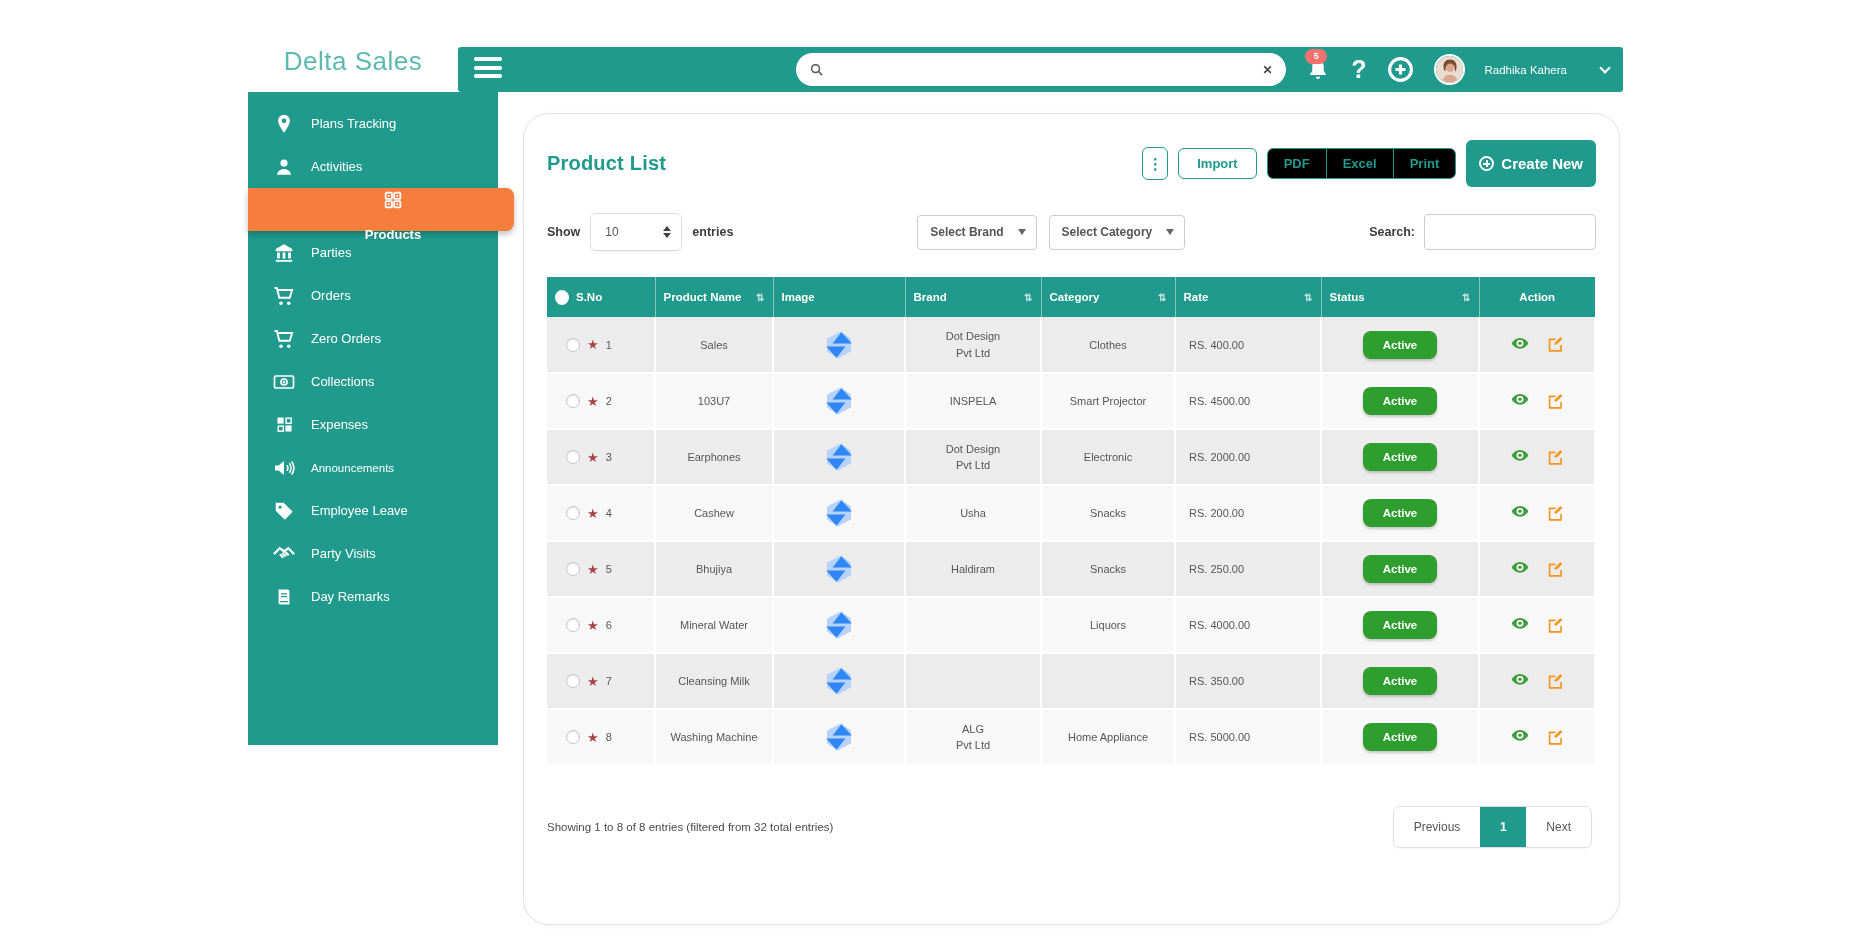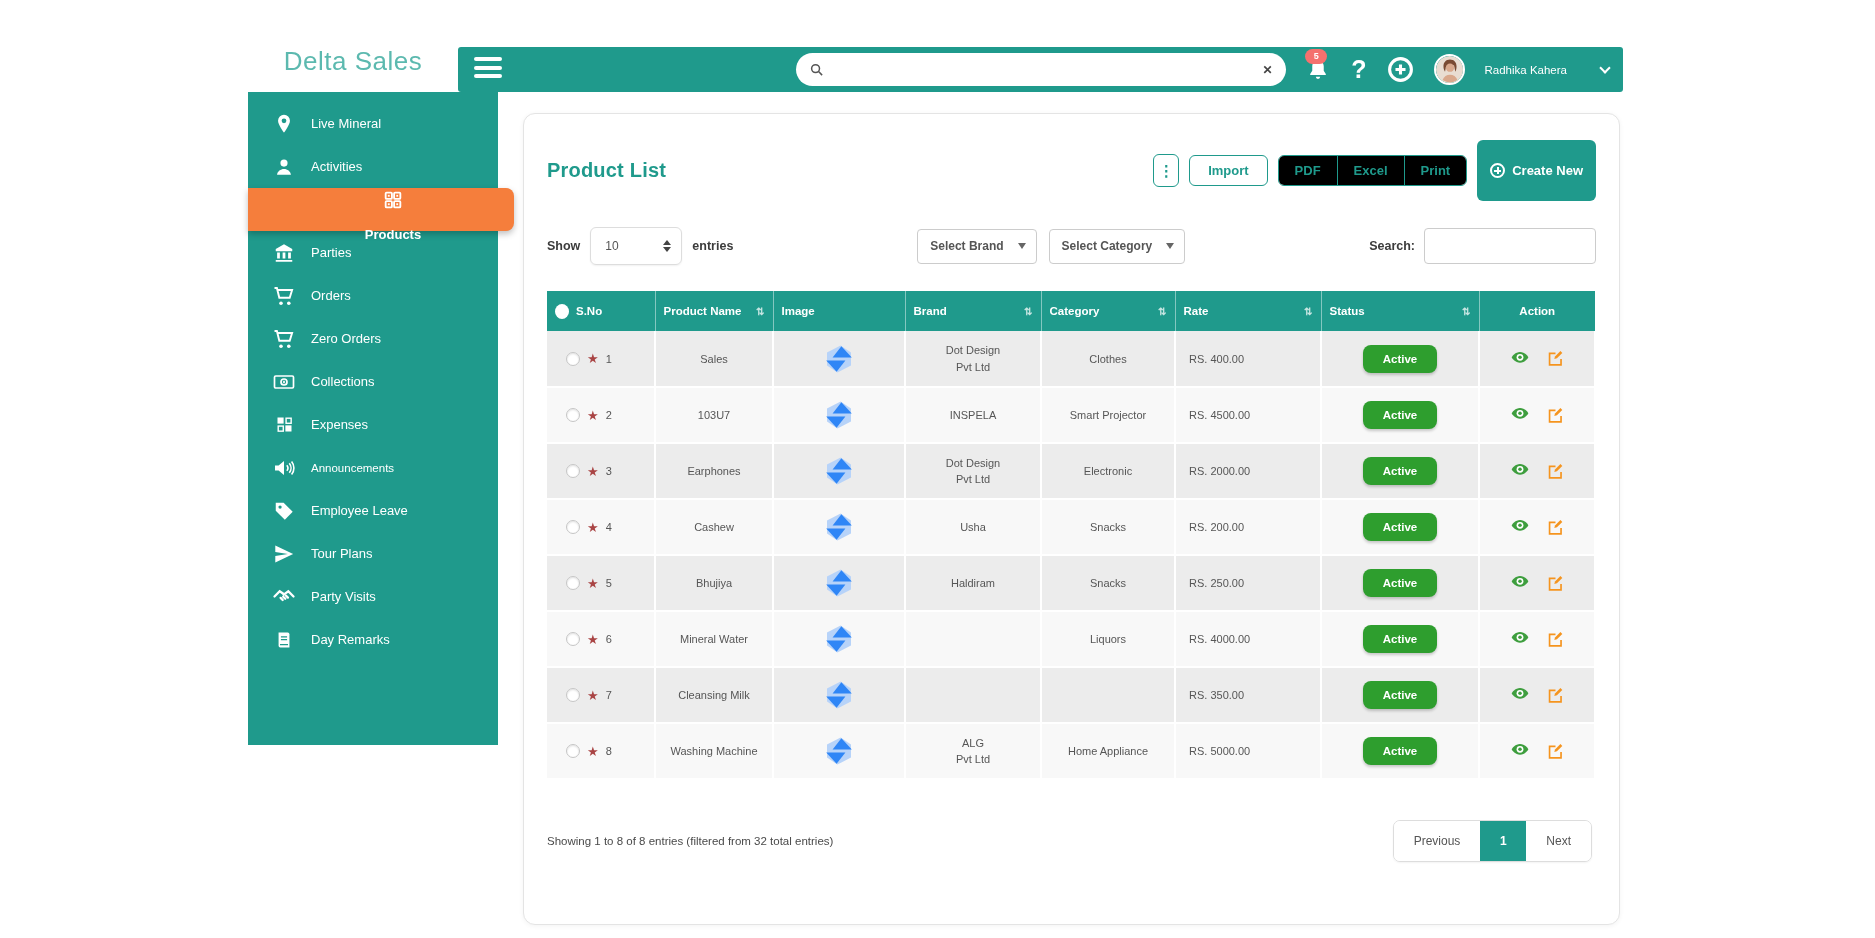--- a/index.html
+++ b/index.html
@@ -27,31 +27,31 @@
   .pill-close { color:#444; font-size:12px; font-weight:bold; cursor:pointer; }
   .top-icons { position:absolute; right:14px; top:0; height:45px; display:flex; align-items:center; gap:20px; }
   .bell-wrap { position:relative; width:26px; height:28px; cursor:pointer; }
   .badge { position:absolute; top:-7px; left:0px; min-width:22px; height:15px; background:#F4716E; border-radius:8px; color:#fff; font-size:9px; font-weight:bold; display:flex; align-items:center; justify-content:center; }
   .help-glyph { color:#fff; font-size:25px; font-weight:bold; cursor:pointer; }
   .avatar { width:31px; height:31px; border-radius:50%; overflow:hidden; border:2px solid #fff; cursor:pointer; }
   .user-name { color:#fff; font-size:11.5px; }
   .chev { width:8px; height:8px; border-right:2px solid #fff; border-bottom:2px solid #fff; transform:rotate(45deg); margin-left:14px; margin-top:-4px; cursor:pointer; }
 
   
-  .card { margin-top:21px; margin-left:25px; width:1097px; height:812px; background:#fff; border:1px solid #E4E4E4; border-radius:12px; box-shadow:0 1px 5px rgba(0,0,0,.05); padding:26px 23px 0 23px; }
+  .card { margin-top:21px; margin-left:25px; width:1097px; height:812px; background:#fff; border:1px solid #E4E4E4; border-radius:26px; box-shadow:0 1px 5px rgba(0,0,0,.05); padding:26px 23px 0 23px; }
 
   .toolbar { display:flex; align-items:center; }
   .page-title { color:#1F9A8C; font-size:20px; font-weight:bold; letter-spacing:.2px; }
   .tool-btns { margin-left:auto; display:flex; align-items:center; gap:10px; }
   .btn-outline { border:1.5px solid #1F9A8C; color:#1F9A8C; background:#fff; border-radius:6px; font-size:13px; font-weight:bold; padding:7px 18px; cursor:pointer; }
   .btn-dots { border:1.5px solid #1F9A8C; color:#1F9A8C; background:#fff; border-radius:6px; width:26px; height:33px; font-size:15px; font-weight:bold; display:flex; align-items:center; justify-content:center; cursor:pointer; }
   .btn-group { display:flex; border:1.5px solid #1F9A8C; border-radius:6px; overflow:hidden; }
   .btn-group .gbtn { color:#1F9A8C; background:#000000; font-size:13px; font-weight:bold; padding:7px 16px; border-right:1.5px solid #1F9A8C; cursor:pointer; }
   .btn-group .gbtn:last-child { border-right:none; }
-  .btn-create { background:#1F9A8C; color:#fff; border:none; border-radius:6px; font-size:13px; font-weight:bold; padding:23px 13px; display:flex; align-items:center; gap:7px; cursor:pointer; }
+  .btn-create { background:#1F9A8C; color:#fff; border:none; border-radius:6px; font-size:15px; font-weight:bold; padding:15px 13px; display:flex; align-items:center; gap:7px; cursor:pointer; }
   .plus-circle { width:15px; height:15px; border:2px solid #fff; border-radius:50%; position:relative; }
   .plus-circle:before, .plus-circle:after { content:""; position:absolute; background:#fff; }
   .plus-circle:before { left:50%; top:2px; bottom:2px; width:2px; margin-left:-1px; }
   .plus-circle:after { top:50%; left:2px; right:2px; height:2px; margin-top:-1px; }
 
   
   .filters { display:flex; align-items:center; margin-top:26px; }
   .flabel { font-size:12.5px; font-weight:bold; color:#3c3c3c; }
   .show-select { width:92px; height:38px; border:1px solid #ddd; border-radius:6px; margin:0 10px; display:flex; align-items:center; padding:0 10px 0 14px; font-size:12px; color:#555; box-shadow:0 1px 2px rgba(0,0,0,.06); cursor:pointer; }
   .spinner { margin-left:auto; display:flex; flex-direction:column; gap:2px; }
@@ -101,21 +101,21 @@
       <span class="logo-text">Delta Sales</span>
     </div>
     <div class="nav">
 
       <div class="nav-item">
         <span class="nicon">
             <svg width="22" height="22" viewBox="0 0 24 24">
               <path fill="#fff" d="M12 2a6.5 6.5 0 0 0-6.5 6.5C5.5 13 12 21.5 12 21.5s6.5-8.5 6.5-13A6.5 6.5 0 0 0 12 2zm0 9.1a2.6 2.6 0 1 1 0-5.2 2.6 2.6 0 0 1 0 5.2z"></path>
             </svg>
           </span>
-        <span>Live Mineral</span>
+        <span>Plans Tracking</span>
       </div>
 
 
       <div class="nav-item">
         <span class="nicon">
             <svg width="22" height="22" viewBox="0 0 24 24">
               <path fill="#fff" d="M12 11.6a3.9 3.9 0 1 0 0-7.8 3.9 3.9 0 0 0 0 7.8zM4.4 20.5c.6-3.7 3.8-6.2 7.6-6.2s7 2.5 7.6 6.2z"></path>
             </svg>
           </span>
         <span>Activities</span>
@@ -219,28 +219,20 @@
       <div class="nav-item">
         <span class="nicon">
             <svg width="22" height="22" viewBox="0 0 24 24">
               <path fill="#fff" d="M3 3h8.6L21.5 12.9 12.9 21.5 3 11.6z"></path>
               <circle cx="7.7" cy="7.7" r="1.8" fill="#1F9A8C"></circle>
             </svg>
           </span>
         <span>Employee Leave</span>
       </div>
 
-      <div class="nav-item">
-        <span class="nicon">
-            <svg width="22" height="22" viewBox="0 0 24 24">
-              <path fill="#fff" d="M2.5 21.3L22 12 2.5 2.7l.01 7.2L16.2 12 2.51 14.1z"></path>
-            </svg>
-          </span>
-        <span>Tour Plans</span>
-      </div>
 
       <div class="nav-item">
         <span class="nicon">
             <svg width="25" height="25" viewBox="0 0 24 24">
               <g stroke="#fff" stroke-width="2.3" fill="none" stroke-linecap="round">
                 <path d="M2.5 12l5.2-5.2 4 2.7"></path>
                 <path d="M21.5 12l-5.2-5.2-4.6 3.4"></path>
                 <path d="M8.6 13.4l2.1 2.1M11.2 12.2l2.1 2.1M13.8 11l2.1 2.1"></path>
               </g>
             </svg>

